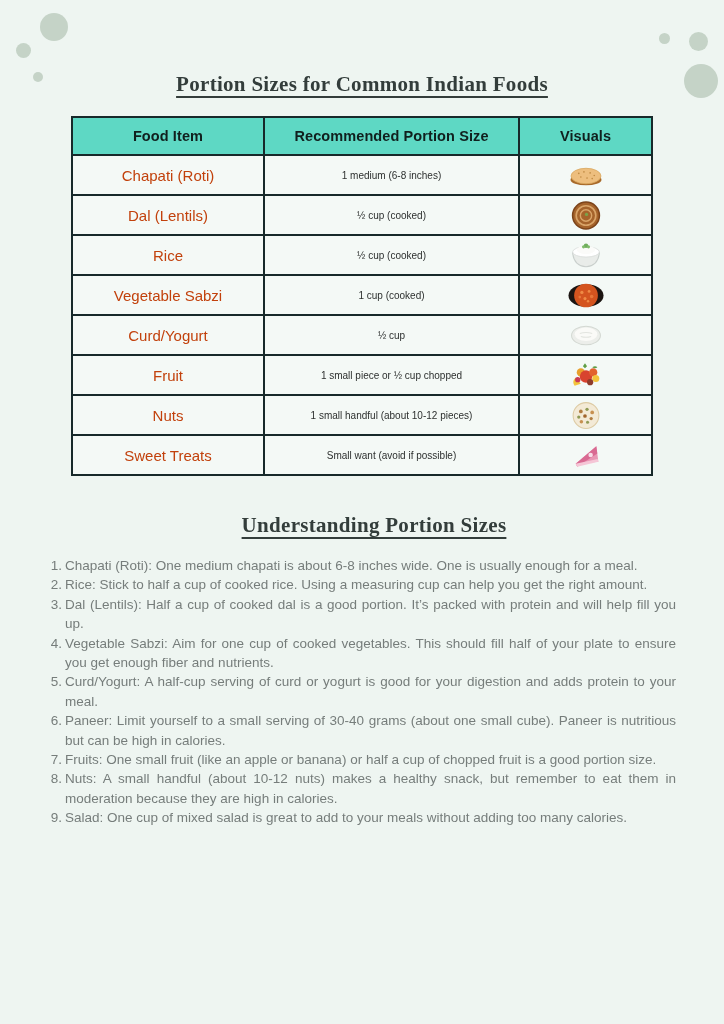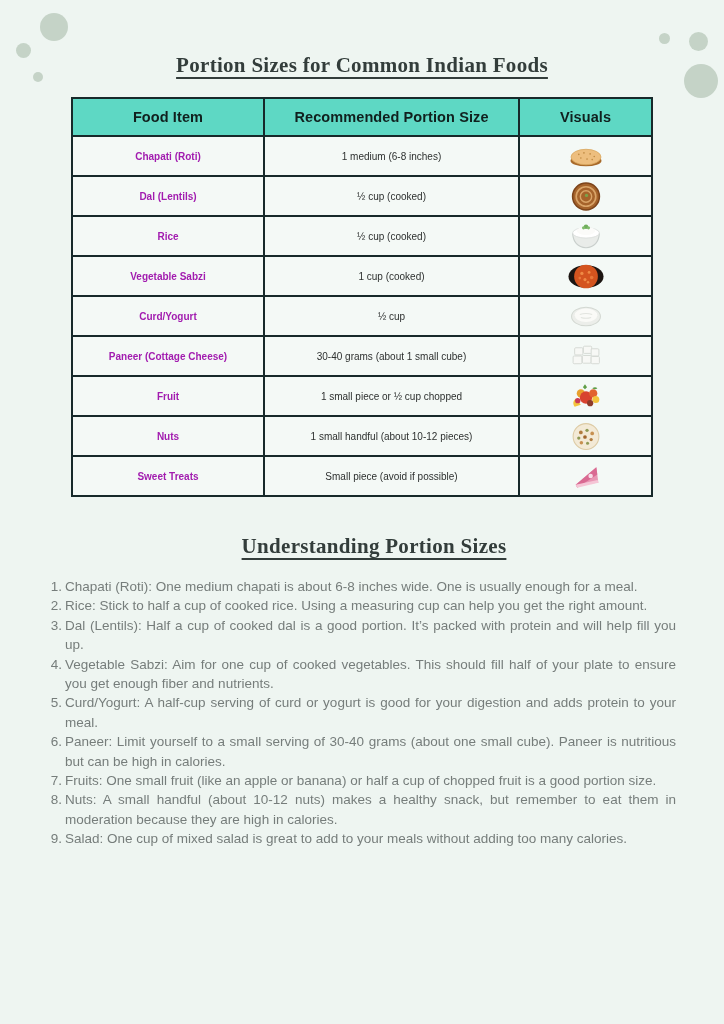--- a/index.html
+++ b/index.html
@@ -18,39 +18,39 @@
 
   h1,h2{
     font-family:"Liberation Serif","DejaVu Serif",serif;
     text-align:center;font-weight:700;font-size:21px;
     color:var(--heading,#333d3b);
     text-decoration:underline;
     text-underline-offset:5px;
     text-decoration-thickness:1.5px;
     letter-spacing:0.3px;
   }
-  h1{margin:0;padding-top:53px;}
+  h1{margin:0;padding-top:72px;}
   h2{margin:37px 0 0;padding-left:24px;}
 
   table{
     border-collapse:collapse;table-layout:fixed;
     width:580px;margin:19px auto 0;
   }
   th,td{
     border:2px solid var(--border,#17292a);
     text-align:center;vertical-align:middle;
     padding:0 6px;
     margin-left:31px;
   }
   th{
     background:var(--teal,#5ed8c4);
     color:#10201e;font-size:14.5px;height:36px;letter-spacing:0.1px;
   }
   td{background:var(--cell,#f4f9f6);height:36px;}
-  td.food{font-weight:700;font-size:10px;color:#a21caf;}
+  td.food{font-weight:400;font-size:15px;color:#c2410c;}
   td.portion{font-size:10px;color:#2d302f;}
   td.visual{padding:1px;}
   td.visual svg{width:42px;height:33px;display:block;margin:0 auto;}
 
   ol{list-style:none;margin:18px 48px 0 38px;padding:0;}
   li{
     display:grid;grid-template-columns:25px 1fr;column-gap:2px;
     font-size:13.5px;line-height:19.4px;
     color:var(--text,#767d7b);
   }
@@ -138,34 +138,20 @@
         <td class="food">Curd/Yogurt</td>
         <td class="portion">½ cup</td>
         <td class="visual"><span><svg viewBox="0 0 40 32">
               <ellipse cx="20" cy="16" rx="14" ry="9" fill="#eceeea" stroke="#d3d8d2" stroke-width="1"></ellipse>
               <ellipse cx="20" cy="14.8" rx="11" ry="6.5" fill="#fafaf7"></ellipse>
               <path d="M14 14 Q20 12 26 14" stroke="#e2e4df" stroke-width="1" fill="none"></path>
               <path d="M15 17 Q20 18.6 25 17" stroke="#e2e4df" stroke-width="1" fill="none"></path>
             </svg></span></td>
       </tr>
       <tr>
-        <td class="food">Paneer (Cottage Cheese)</td>
-        <td class="portion">30-40 grams (about 1 small cube)</td>
-        <td class="visual"><span><svg viewBox="0 0 40 32">
-              <g stroke="#d4d8d3" stroke-width="0.9" fill="#f7f8f5">
-                <rect x="9" y="7.5" width="8" height="7" rx="1"></rect>
-                <rect x="17.5" y="6" width="8" height="7" rx="1"></rect>
-                <rect x="25" y="8.5" width="7.5" height="7" rx="1"></rect>
-                <rect x="7.5" y="15.5" width="8.5" height="7.5" rx="1"></rect>
-                <rect x="16.5" y="15" width="8.5" height="7.5" rx="1"></rect>
-                <rect x="25" y="16" width="8" height="7" rx="1"></rect>
-              </g>
-            </svg></span></td>
-      </tr>
-      <tr>
         <td class="food">Fruit</td>
         <td class="portion">1 small piece or ½ cup chopped</td>
         <td class="visual"><span><svg viewBox="0 0 40 32">
               <path d="M10 18 Q6 22 9 26 L15 24 Z" fill="#f3c33c"></path>
               <circle cx="15" cy="13" r="4" fill="#e8a02c"></circle>
               <path d="M17 7 l2 -3 l2 3 l-2 2 Z" fill="#5f9e46"></path>
               <circle cx="20" cy="17" r="6" fill="#d8432f"></circle>
               <circle cx="27" cy="13" r="4" fill="#e2622f"></circle>
               <circle cx="29.5" cy="19" r="3.4" fill="#f3c33c"></circle>
               <circle cx="24" cy="22.5" r="3" fill="#8e3b2a"></circle>
@@ -183,21 +169,21 @@
               <circle cx="26" cy="13" r="1.8" fill="#c79050"></circle>
               <circle cx="13" cy="17.5" r="1.6" fill="#8f9a55"></circle>
               <circle cx="19" cy="16.5" r="1.8" fill="#a0652c"></circle>
               <circle cx="25" cy="19" r="1.6" fill="#b07c3f"></circle>
               <circle cx="15.5" cy="22" r="1.7" fill="#c79050"></circle>
               <circle cx="21.5" cy="22.5" r="1.5" fill="#8f9a55"></circle>
             </svg></span></td>
       </tr>
       <tr>
         <td class="food">Sweet Treats</td>
-        <td class="portion">Small piece (avoid if possible)</td>
+        <td class="portion">Small want (avoid if possible)</td>
         <td class="visual"><span><svg viewBox="0 0 40 32">
               <path d="M10 24 L30 7 L32 22 Z" fill="#e897b4"></path>
               <path d="M10 24 L30 7 L31 14 L11.5 27 Z" fill="#d96a92"></path>
               <path d="M10 24 L11.5 27 L32 22 L31.3 19.5 Z" fill="#f5c6d6"></path>
               <circle cx="24.5" cy="15.5" r="2.2" fill="#f7dde7"></circle>
             </svg></span></td>
       </tr>
     </tbody>
 </table>
 

